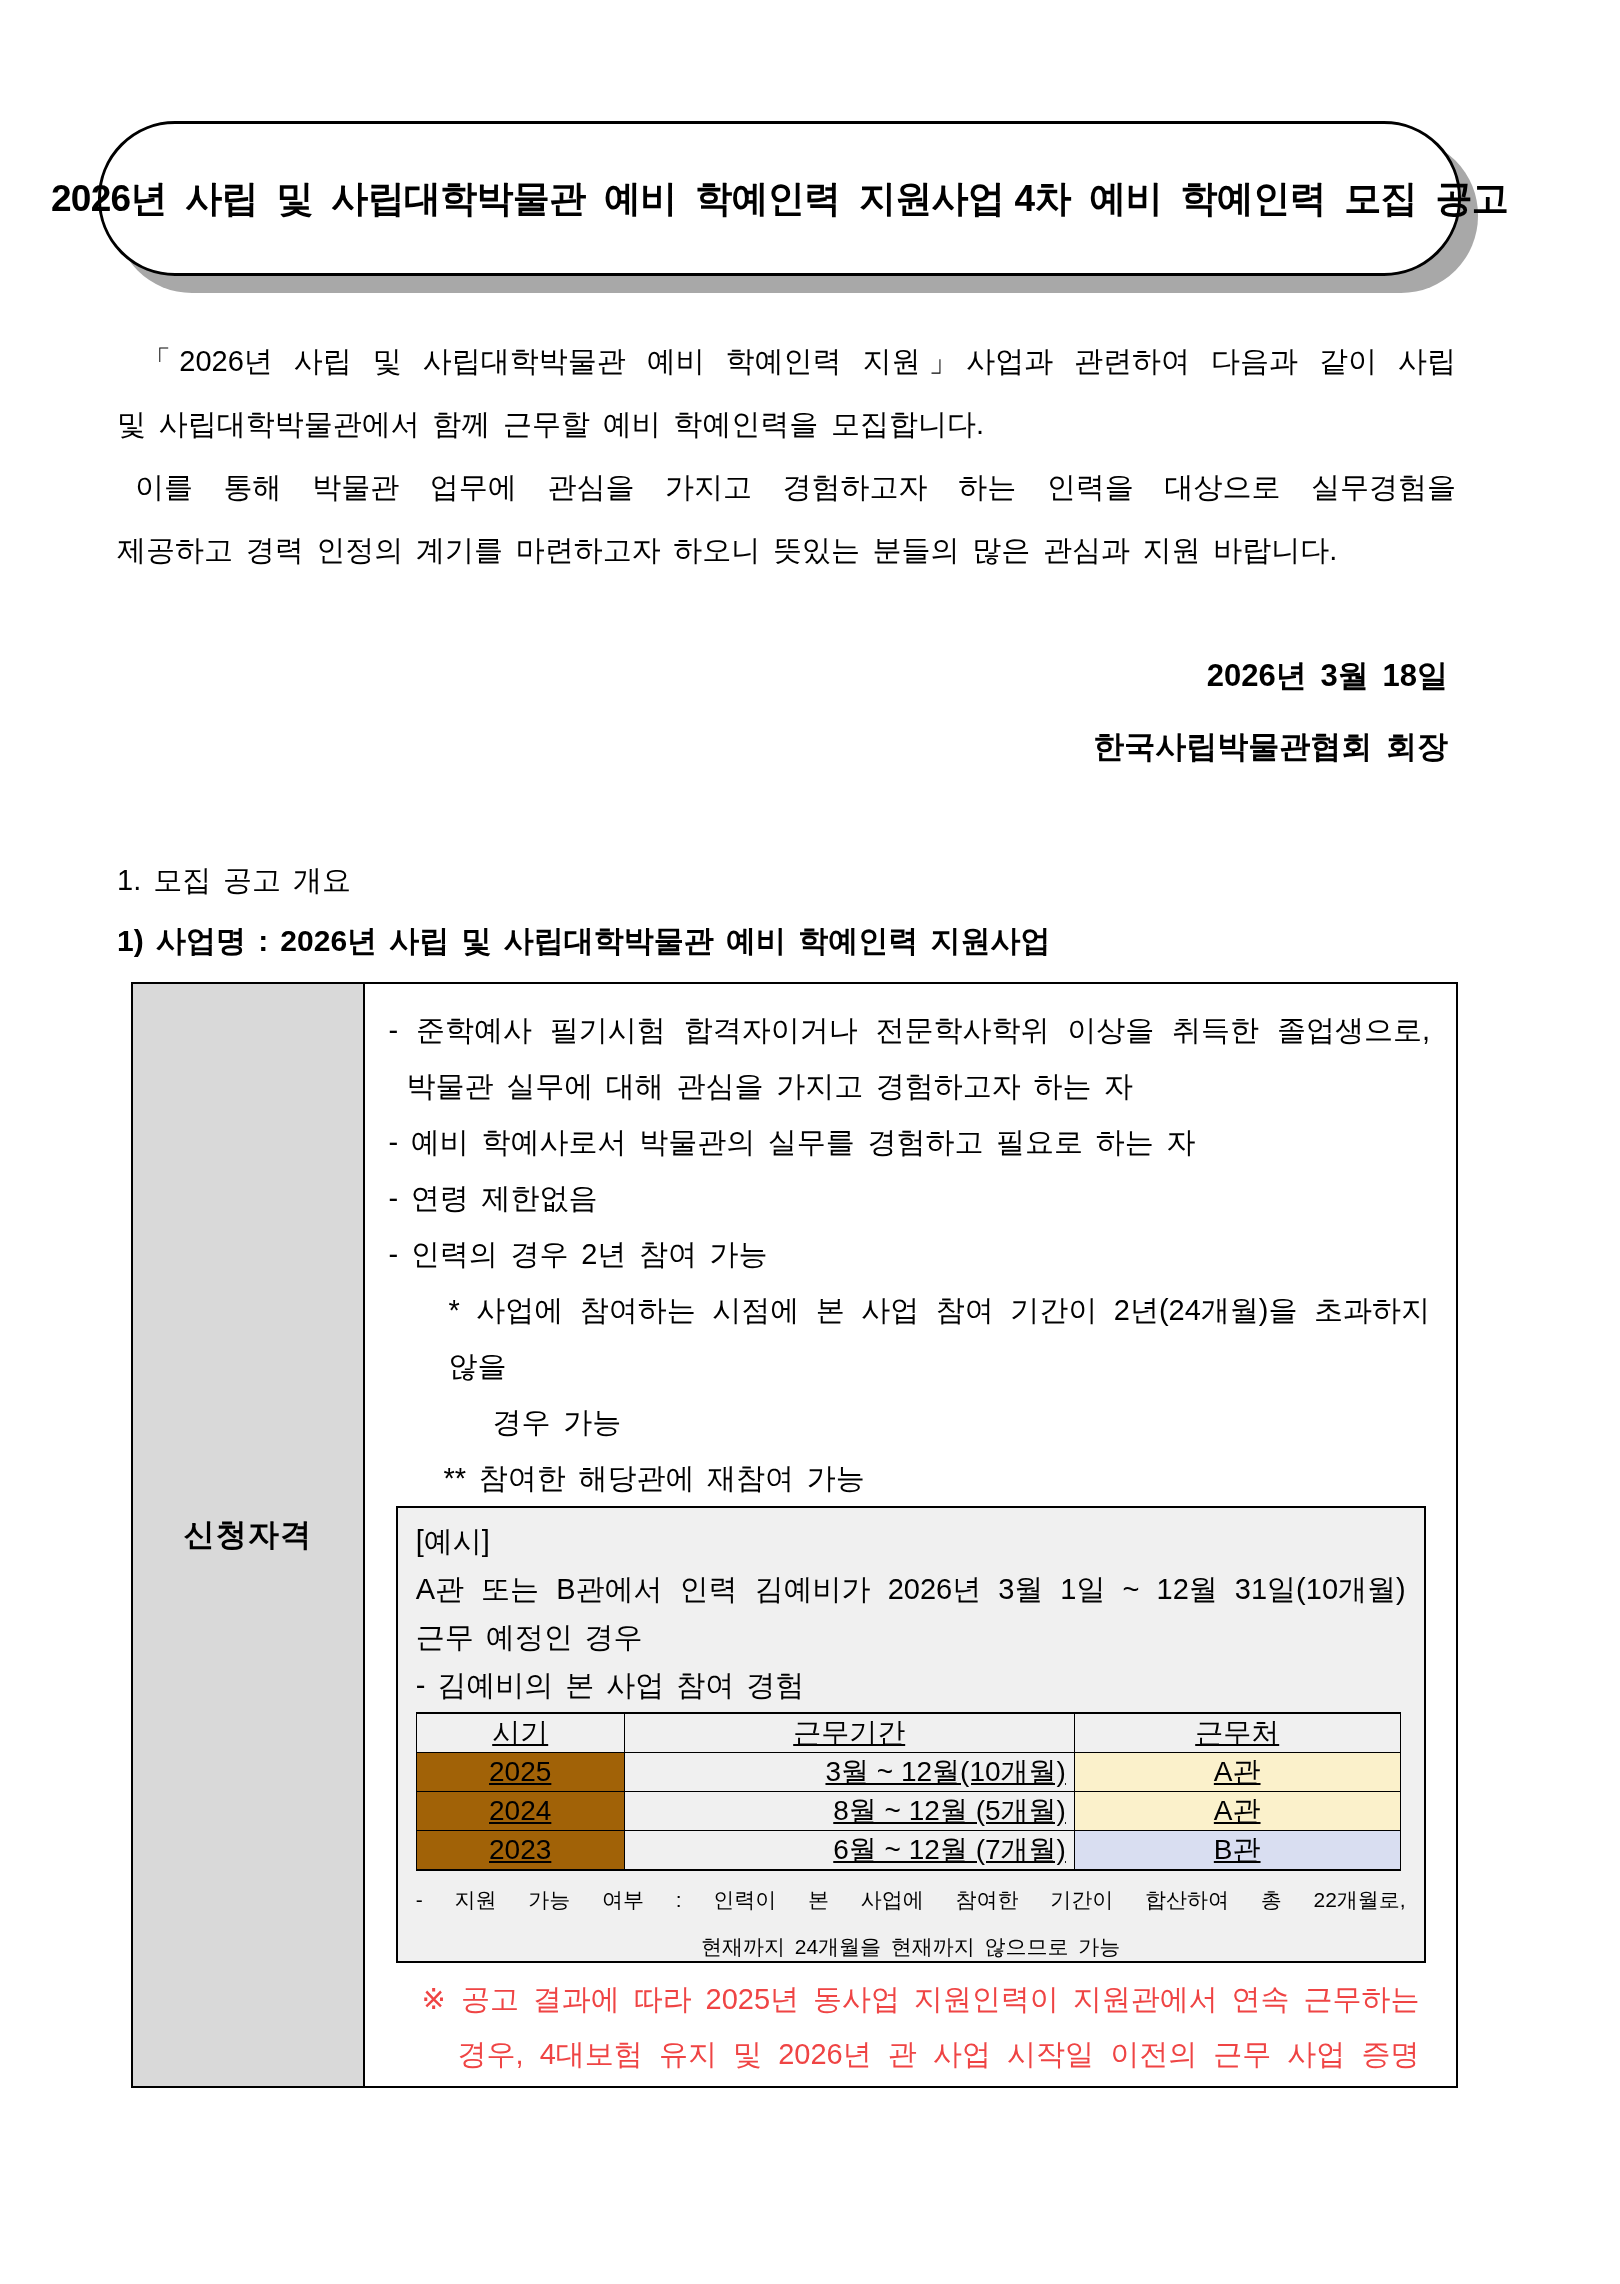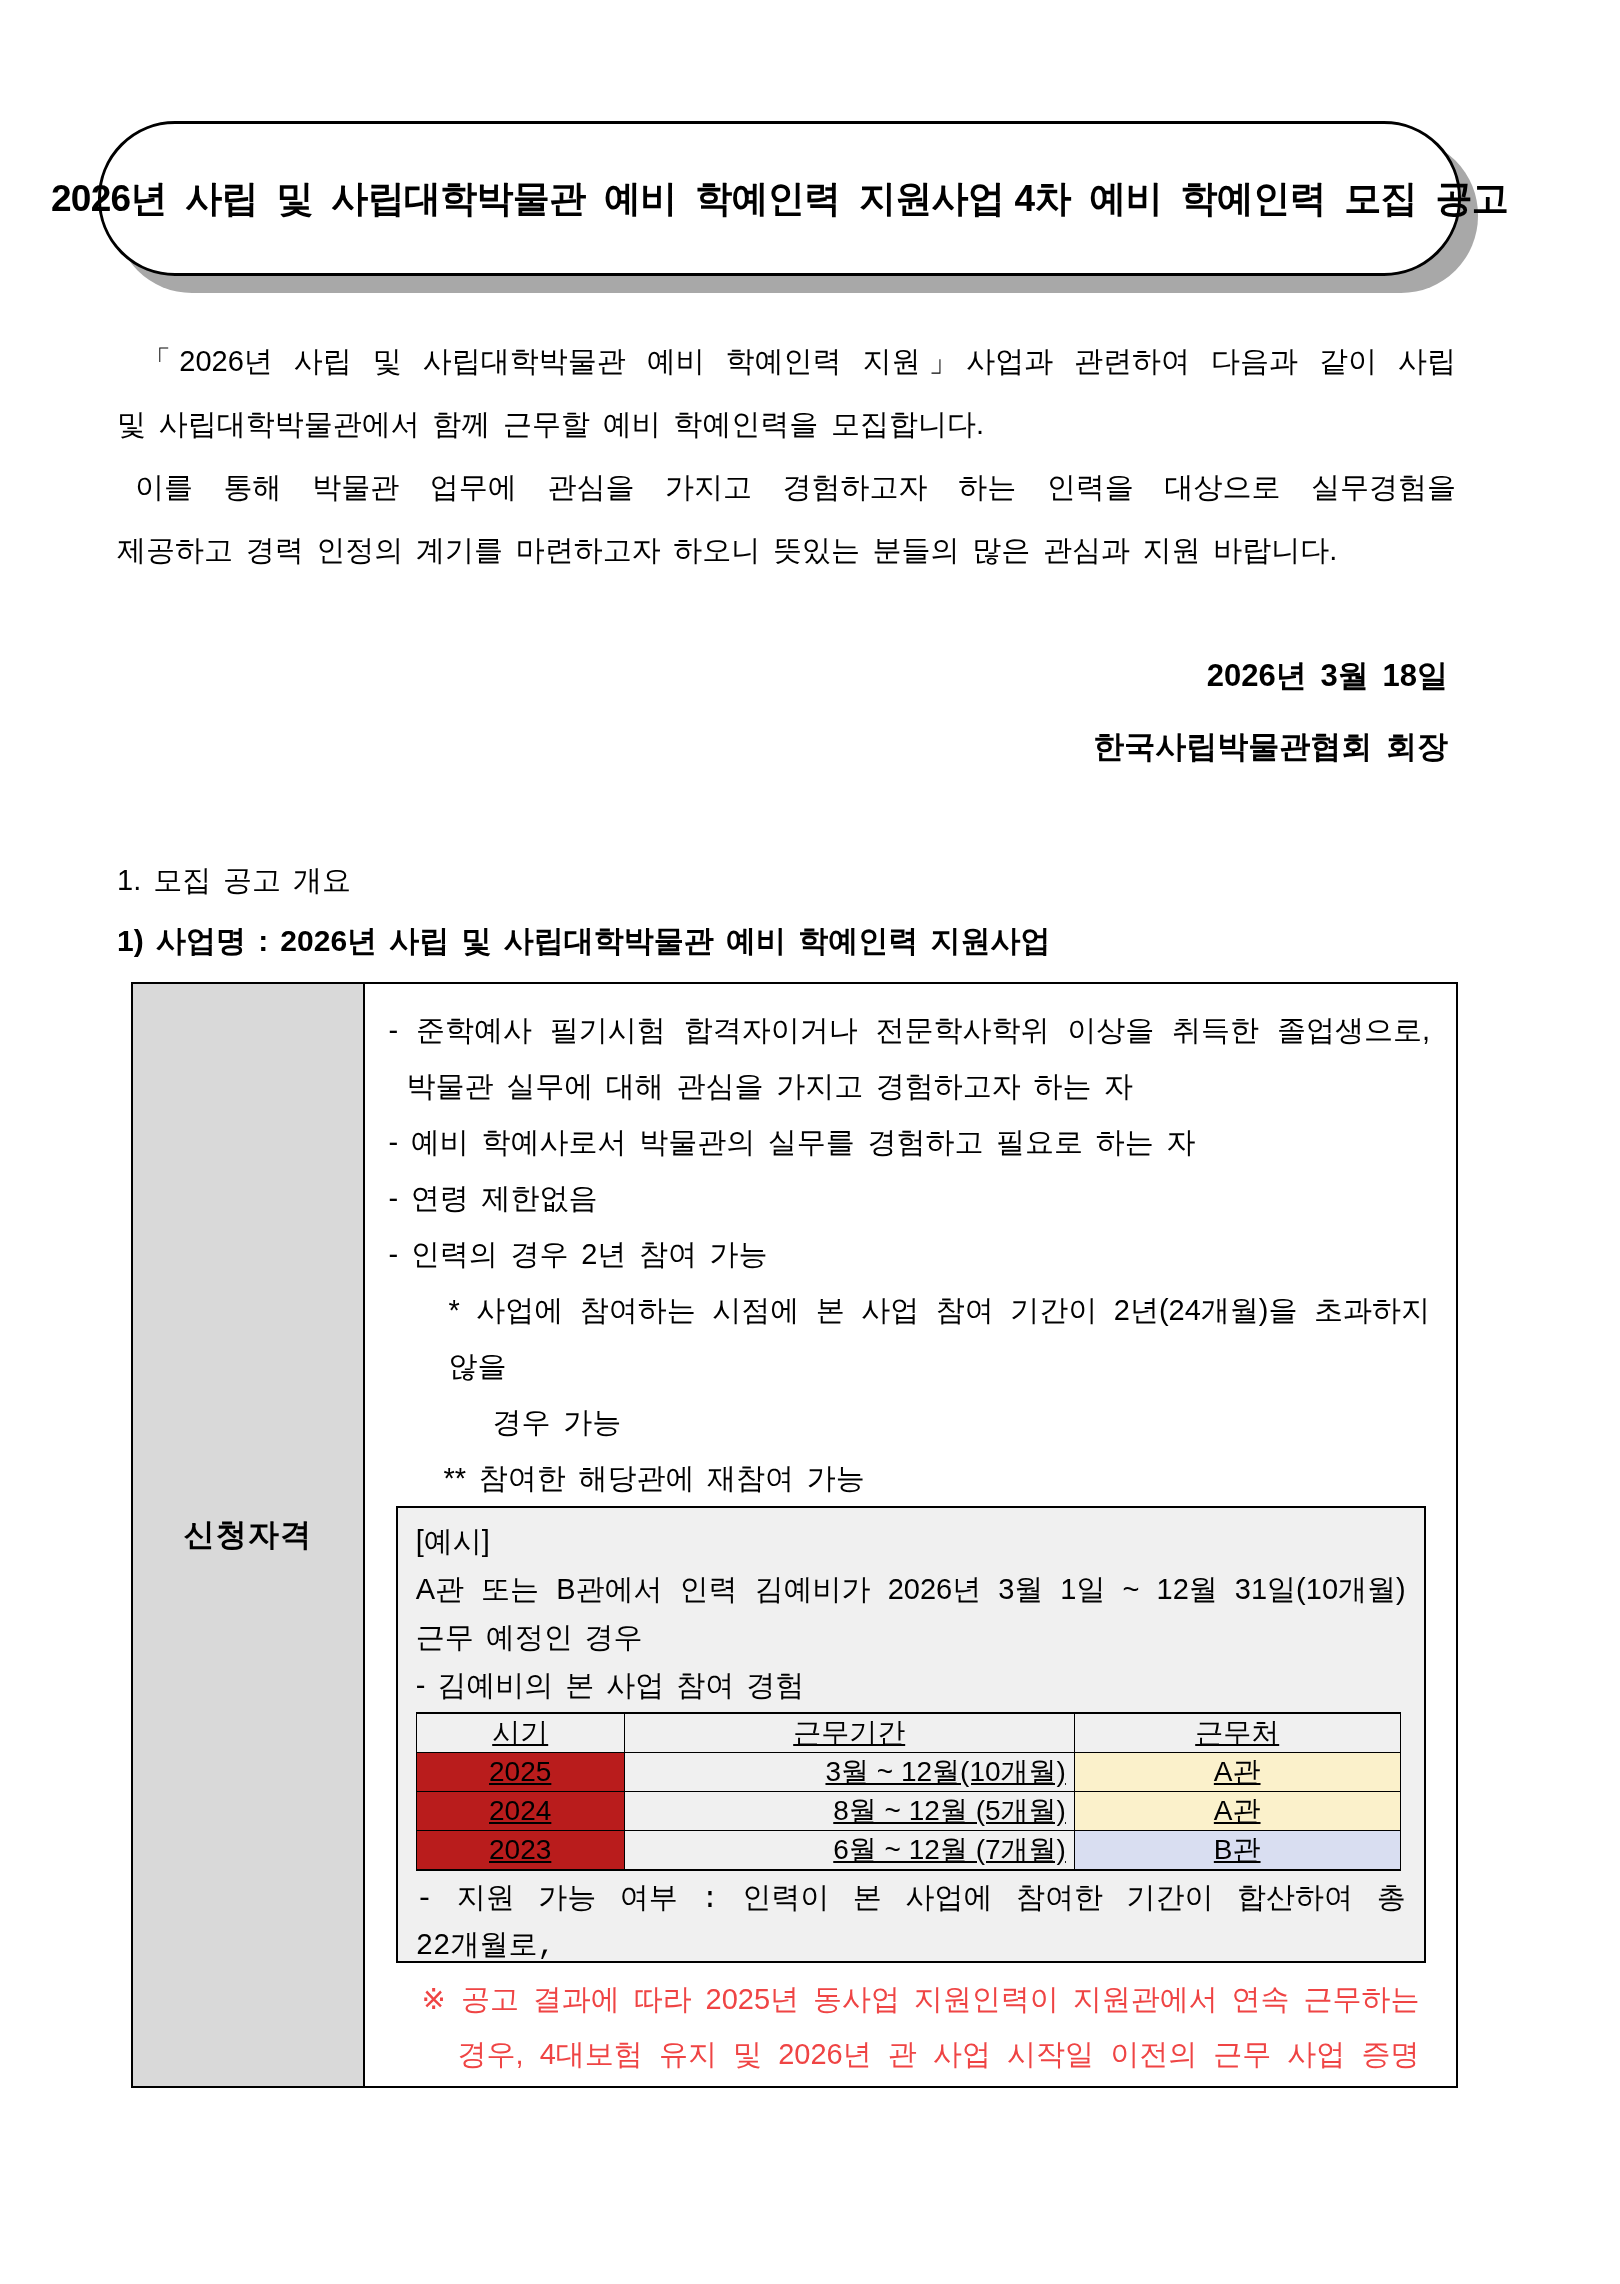--- a/index.html
+++ b/index.html
@@ -63,28 +63,28 @@
     overflow:hidden;
   }
   .ex-line { line-height:48px; font-size:29px; word-spacing:3.9px; white-space:nowrap; }
 
   .ex-table { border-collapse:collapse; width:983px; margin-top:2.6px; table-layout:fixed; font-size:28px; }
   .ex-table th, .ex-table td { border:1.3px solid #000; padding:0 7.8px; overflow:hidden; white-space:nowrap;text-decoration:underline; }
   .ex-table { border-top:2.6px solid #000; border-bottom:2.6px solid #000; }
   .ex-table tr { height:37px; }
   .ex-table tr.hdr { height:37px; }
   .ex-table th { background:#f0f0f0; font-weight:normal; text-align:center; }
-  .col-year   { width:208px; text-align:center; background:#b91c1c; }
+  .col-year   { width:208px; text-align:center; background:#a16207; }
   .col-period { width:450px; text-align:right;  background:#f0f0f0; }
   .col-place  { width:326px; text-align:center; }
   .hl-yellow   { background:#fbf1cb; }
   .hl-lavender { background:#d9def1; }
 
   .concl { margin-top:5.2px; }
-  .concl .c-line { line-height:47px; font-size:29px; word-spacing:3.9px; white-space:nowrap;font-family:Liberation Mono, monospace; }
+  .concl .c-line { line-height:47px; font-size:21px; word-spacing:3.9px; white-space:nowrap; }
   .c-center { text-align:center; }
 
   
   .note-blue { margin-left:33px; margin-top:9px; width:998px; color:#ef4444; }
   .note-blue .n-line { line-height:55px; font-size:29px; word-spacing:4.6px; white-space:nowrap; }
   .n-cont { padding-left:36px; }
 </style>
 </head>
 <body>
 

